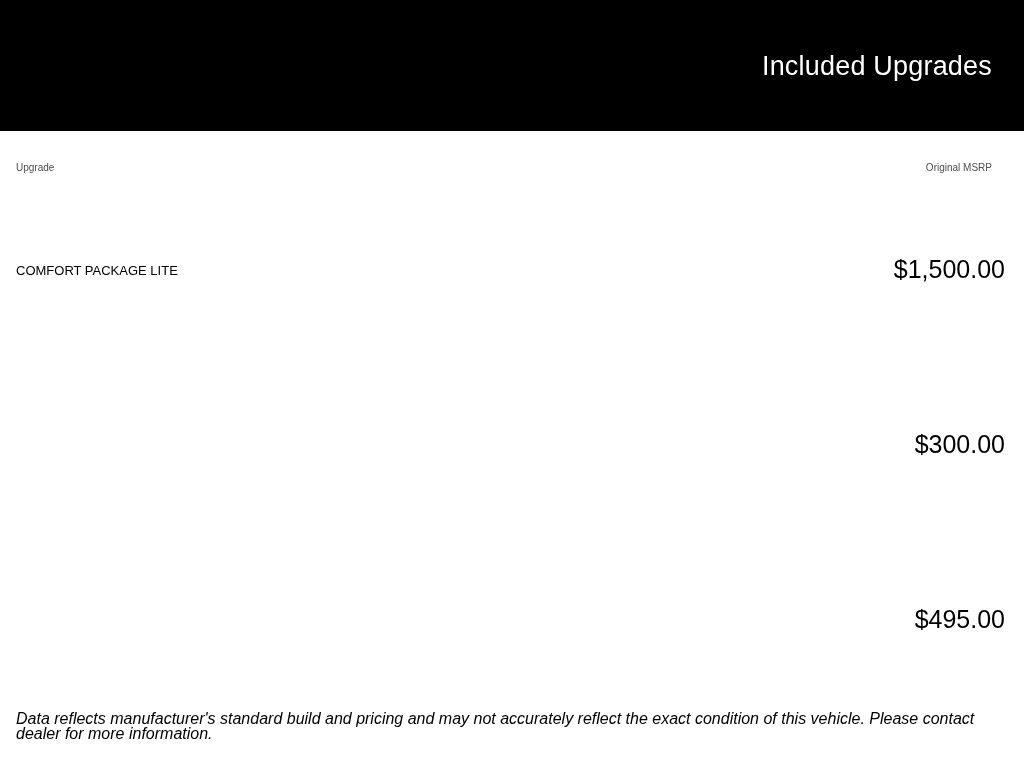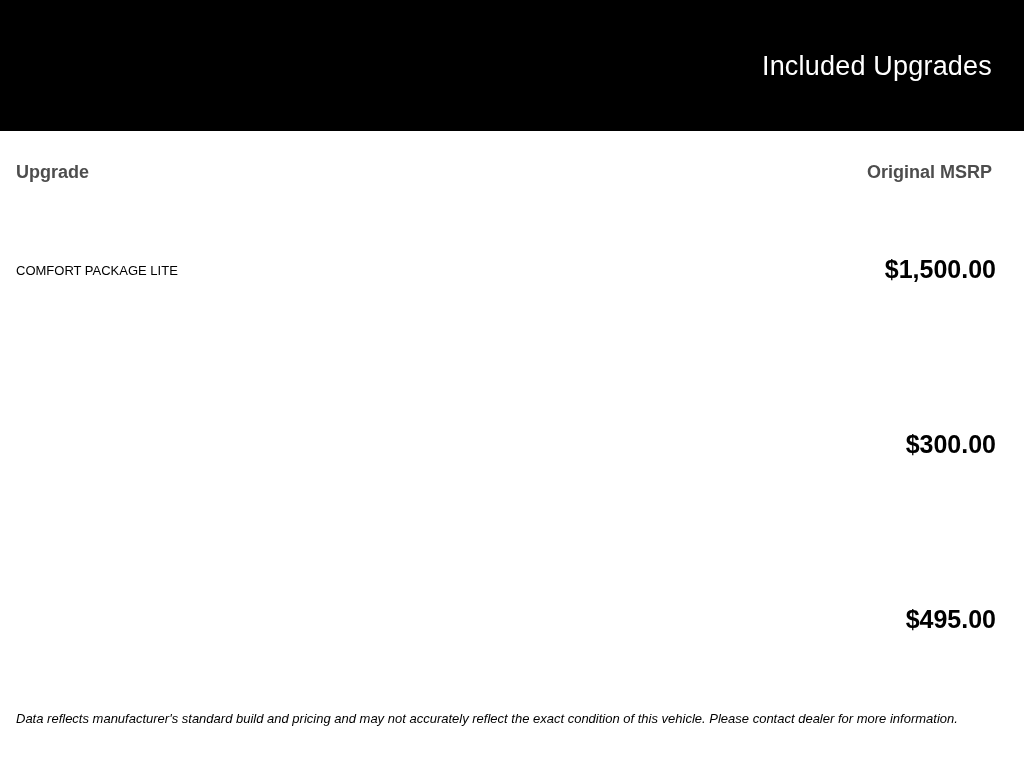--- a/index.html
+++ b/index.html
@@ -44,23 +44,23 @@
     position: absolute;
     top: 131px;
     left: 0;
     width: 1024px;
     height: 637px;
     background: #ffffff;
   }
   .col-head {
     position: absolute;
     top: 31px;
-    font-size: 18px;
+    font-size: 10px;
     color: #4d4d4d;
-    font-weight: 700;
+    font-weight: 400;
   }
   .col-head.left {
     left: 16px;
   }
   .col-head.right {
     right: 32px;
     text-align: left;
   }
   .row {
     position: absolute;
@@ -76,35 +76,35 @@
     left: 16px;
     top: 68px;
     font-size: 13px;
     font-weight: 400;
     color: #000000;
     line-height: 22px;
     white-space: nowrap;
   }
   .row-price {
     position: absolute;
-    right: 28px;
+    right: 19px;
     top: 62px;
     font-size: 25px;
-    font-weight: bold;
+    font-weight: normal;
     color: #000000;
     line-height: 30px;
     text-align: right;
     white-space: nowrap;
   }
   .disclaimer {
     position: absolute;
     left: 16px;
     right: 28px;
     top: 580px;
-    font-size: 13px;
+    font-size: 16px;
     font-style: italic;
     font-weight: 400;
     color: #000000;
     line-height: 15px;
   }
 </style>
 </head>
 <body>
 
 <div class="page">

